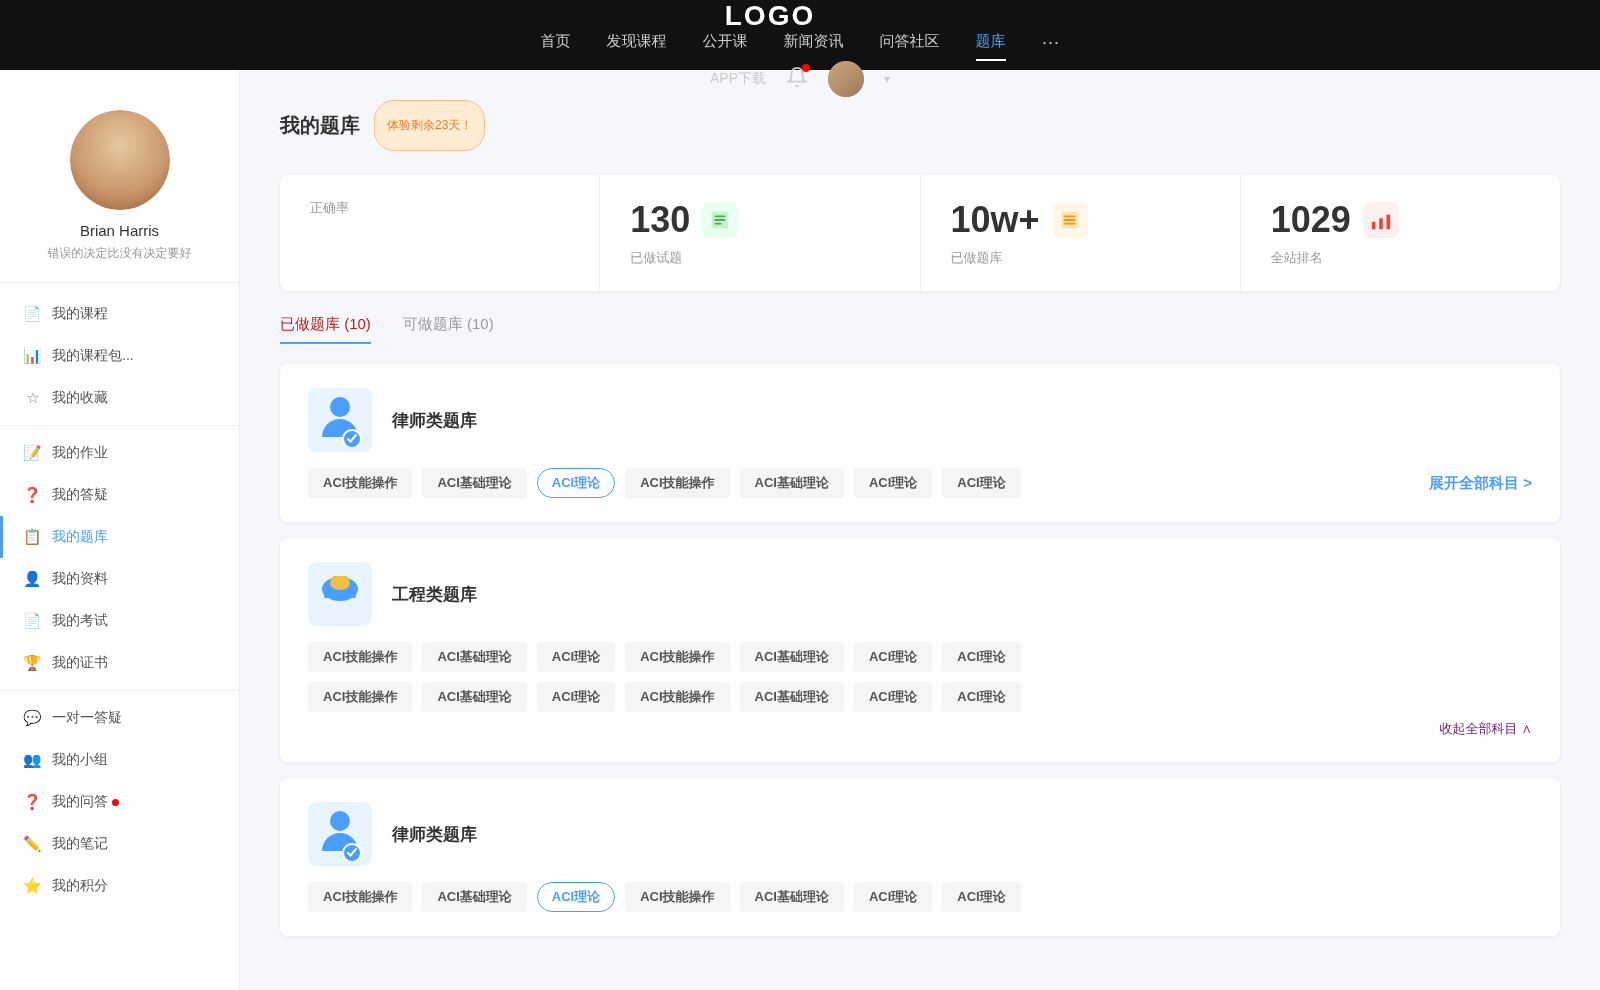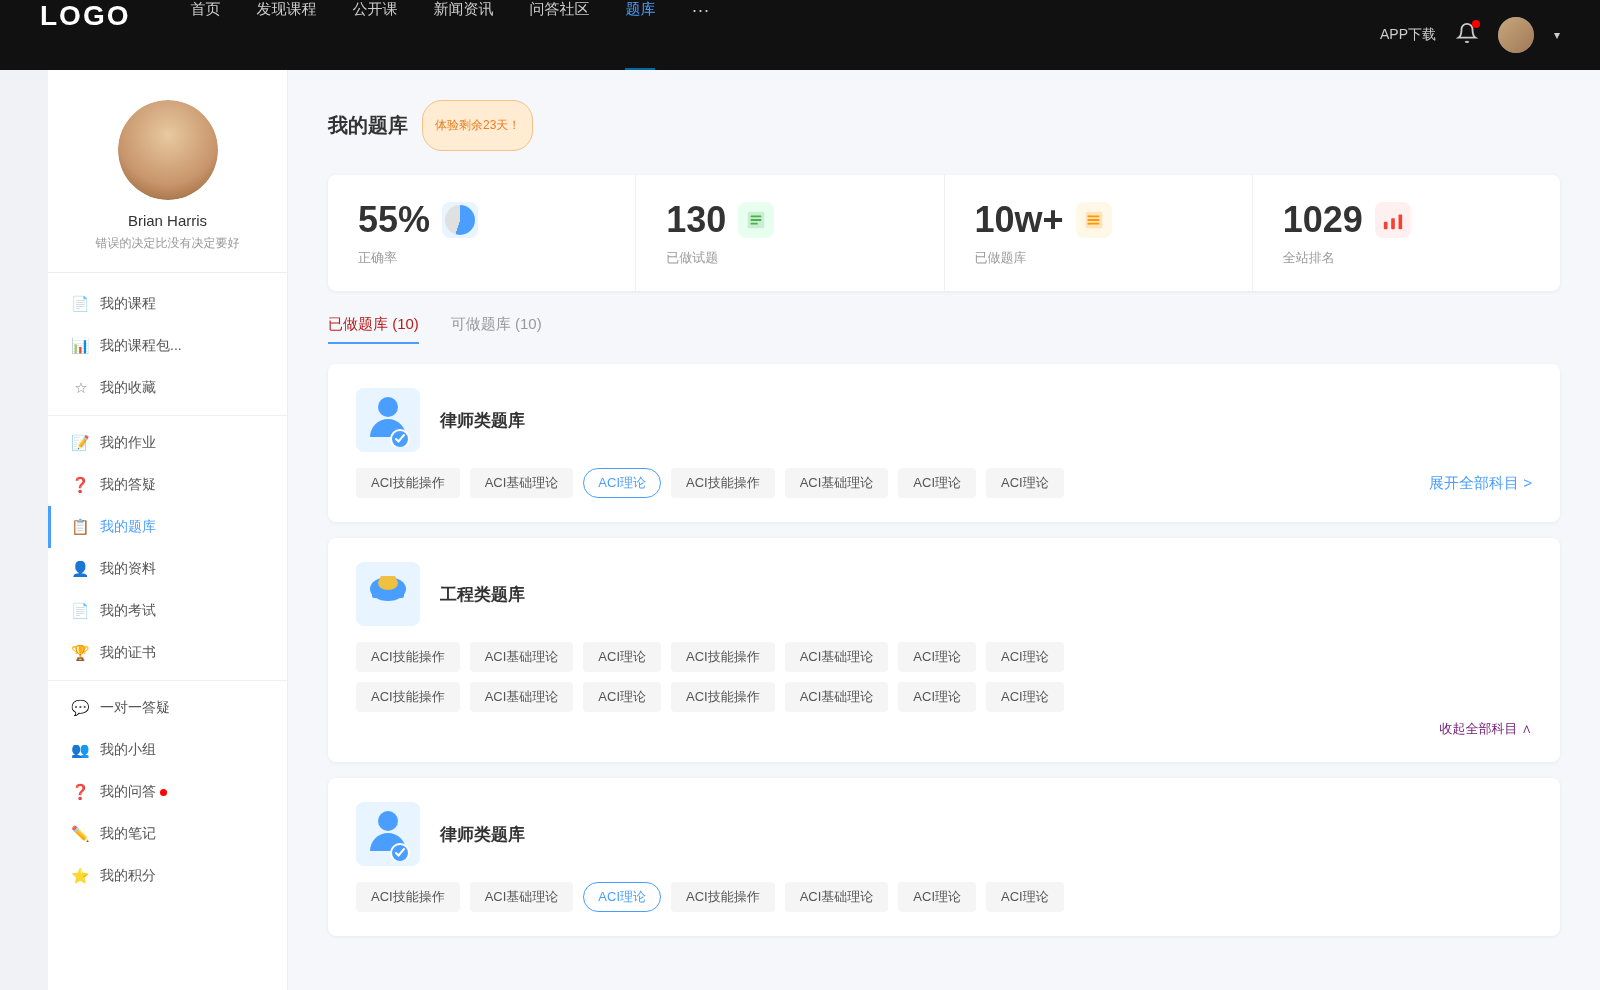--- a/index.html
+++ b/index.html
@@ -3,24 +3,26 @@
   <meta charset="utf-8">
   <style>
     * { box-sizing: border-box; margin: 0; padding: 0; }
     body { font-family: -apple-system, BlinkMacSystemFont, 'PingFang SC', 'Microsoft YaHei', sans-serif; background: #f0f2f5; min-height: 990px; }
 
     
     .navbar {
       background: #111;
       height: 70px;
       display: flex;
+      align-items: center;
       padding: 0 40px;
       position: fixed;
       top: 0; left: 0; right: 0;
       z-index: 100;
+      flex-direction: column;
     }
     .navbar-logo {
       color: white;
       font-size: 28px;
       font-weight: bold;
       letter-spacing: 2px;
       margin-right: 60px;
     }
     .navbar-nav {
       display: flex;
@@ -28,22 +30,22 @@
       flex: 1;
     }
     .navbar-nav a {
       color: #ccc;
       text-decoration: none;
       font-size: 15px;
       cursor: pointer;
     }
     .navbar-nav a.active {
       color: #4a9eff;
-      border-bottom: 2px solid #0369a1;
-      padding-bottom: 20px;
+      border-bottom: 2px solid #ffffff;
+      padding-bottom: 8px;
     }
     .navbar-more {
       color: #ccc;
       font-size: 18px;
       cursor: pointer;
     }
     .navbar-right {
       display: flex;
       align-items: center;
       gap: 20px;
@@ -83,24 +85,23 @@
     .main-layout {
       display: flex;
       margin-top: 70px;
       min-height: calc(990px - 70px);
     }
 
     
     .sidebar {
       width: 240px;
       background: white;
-      padding-top: 30px;
+      padding-top: 40px;
       flex-shrink: 0;
       border-right: 1px solid #eee;
-      margin-left: 48px;
     }
     .user-profile {
       display: flex;
       flex-direction: column;
       align-items: center;
       padding-bottom: 20px;
       border-bottom: 1px solid #eee;
     }
     .user-avatar-large {
       width: 100px; height: 100px;
@@ -289,20 +290,21 @@
     .bank-card-title {
       font-size: 17px;
       font-weight: 600;
       color: #333;
     }
     .tags-row {
       display: flex;
       flex-wrap: wrap;
       gap: 10px;
       align-items: center;
+      font-weight: bold;
     }
     .tag {
       padding: 5px 14px;
       border-radius: 4px;
       font-size: 13px;
       background: #f5f5f5;
       color: #555;
       cursor: pointer;
       border: 1px solid transparent;
     }
@@ -442,26 +444,20 @@
 
   <main class="content">
 
     <div class="page-header">
       <h2 class="page-title">我的题库</h2>
       <span class="trial-badge">体验剩余23天！</span>
     </div>
 
     <div class="stats-row">
       <div class="stat-item">
-        <div class="stat-top">
-          <span class="stat-number">55%</span>
-          <div class="stat-icon blue">
-            <div class="pie-icon"></div>
-          </div>
-        </div>
         <span class="stat-label">正确率</span>
       </div>
       <div class="stat-item">
         <div class="stat-top">
           <span class="stat-number">130</span>
           <div class="stat-icon green">
             <svg width="22" height="22" viewBox="0 0 24 24" fill="#4caf50">
               <rect x="3" y="3" width="18" height="18" rx="2" fill="#4caf50" opacity="0.2"></rect>
               <path d="M7 8h10M7 12h10M7 16h6" stroke="#4caf50" stroke-width="2" fill="none" stroke-linecap="round"></path>
             </svg>

